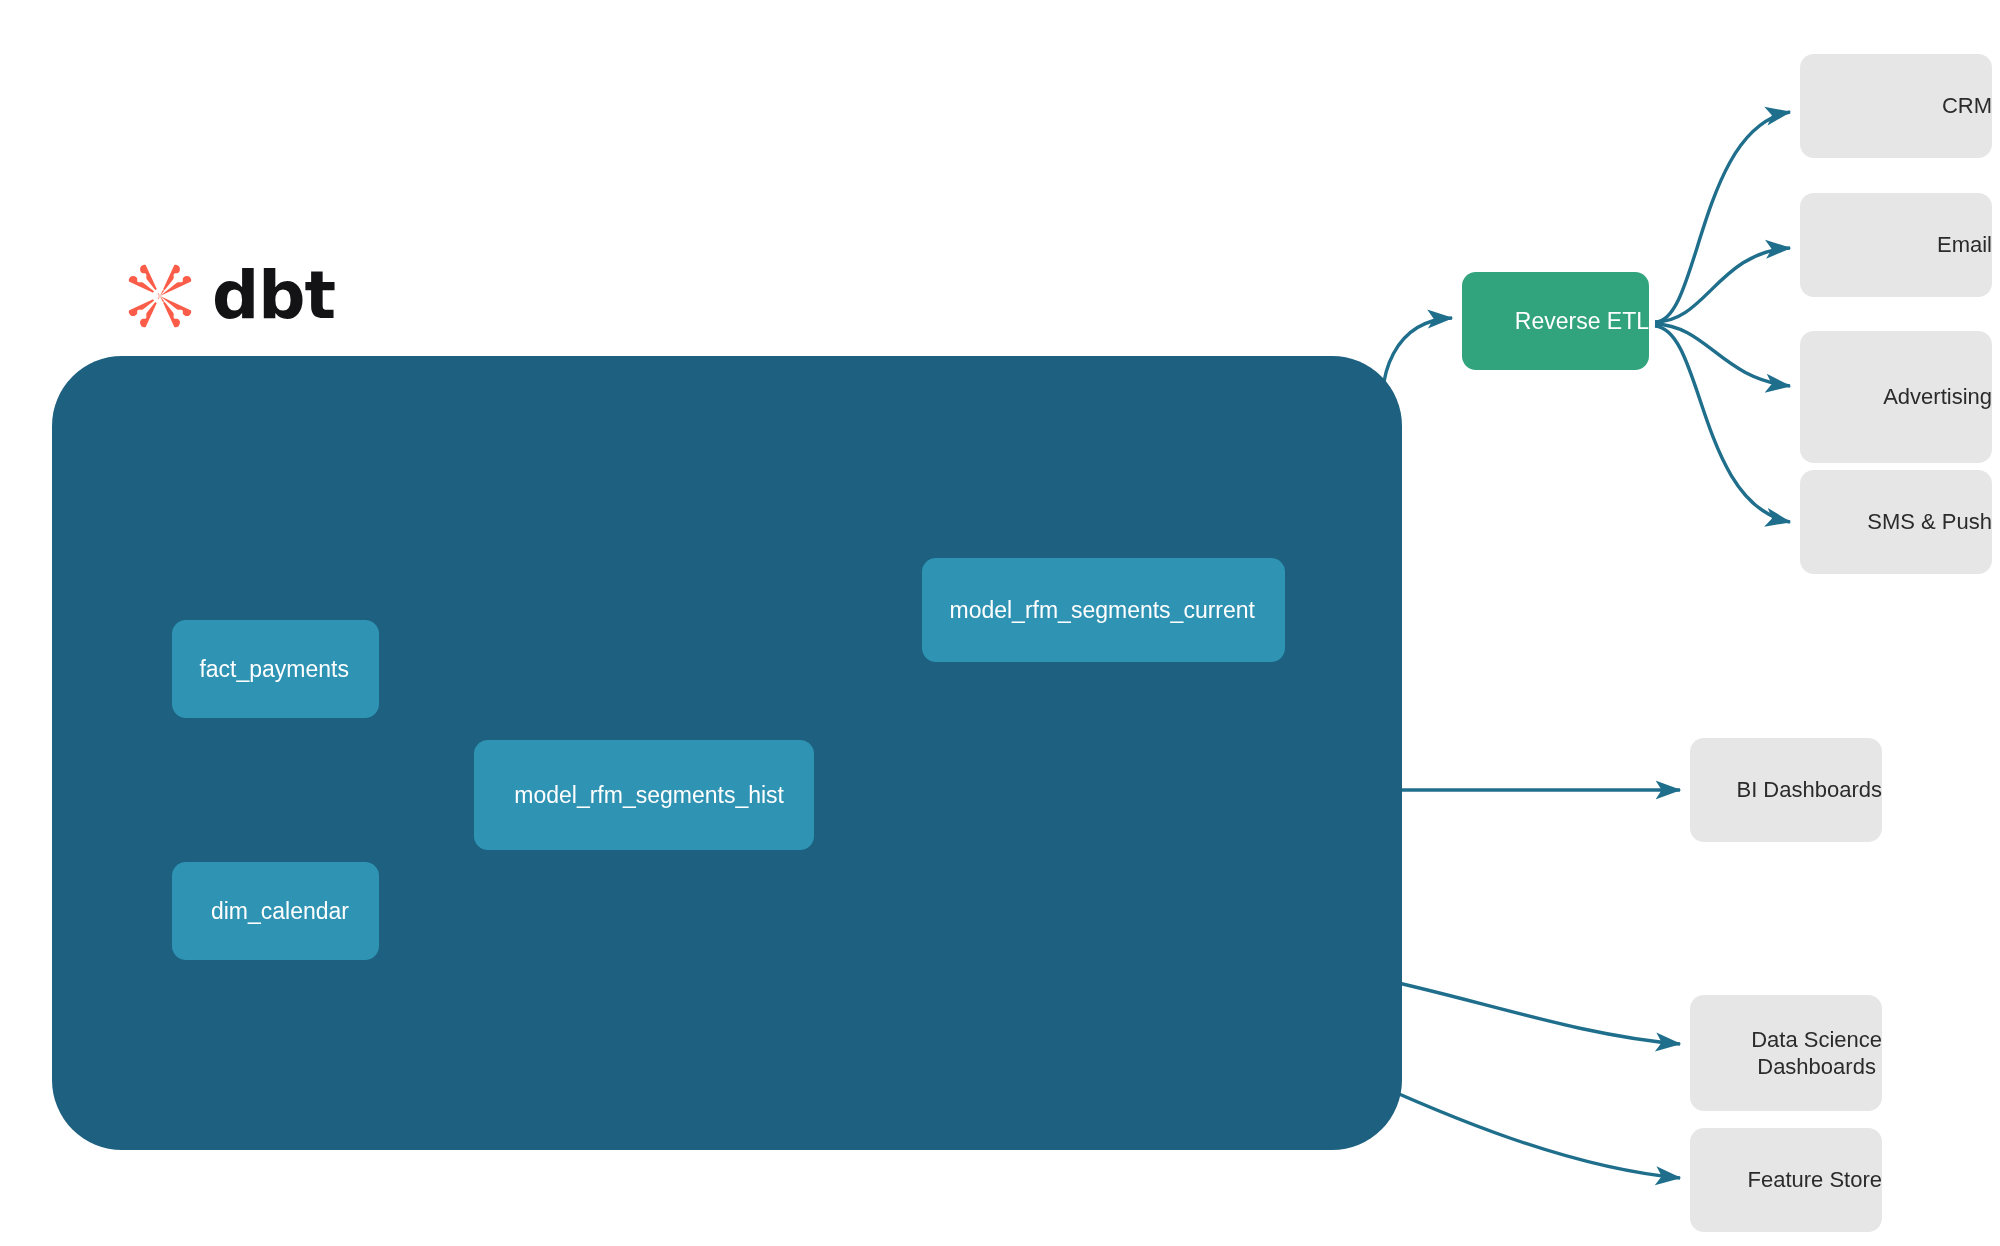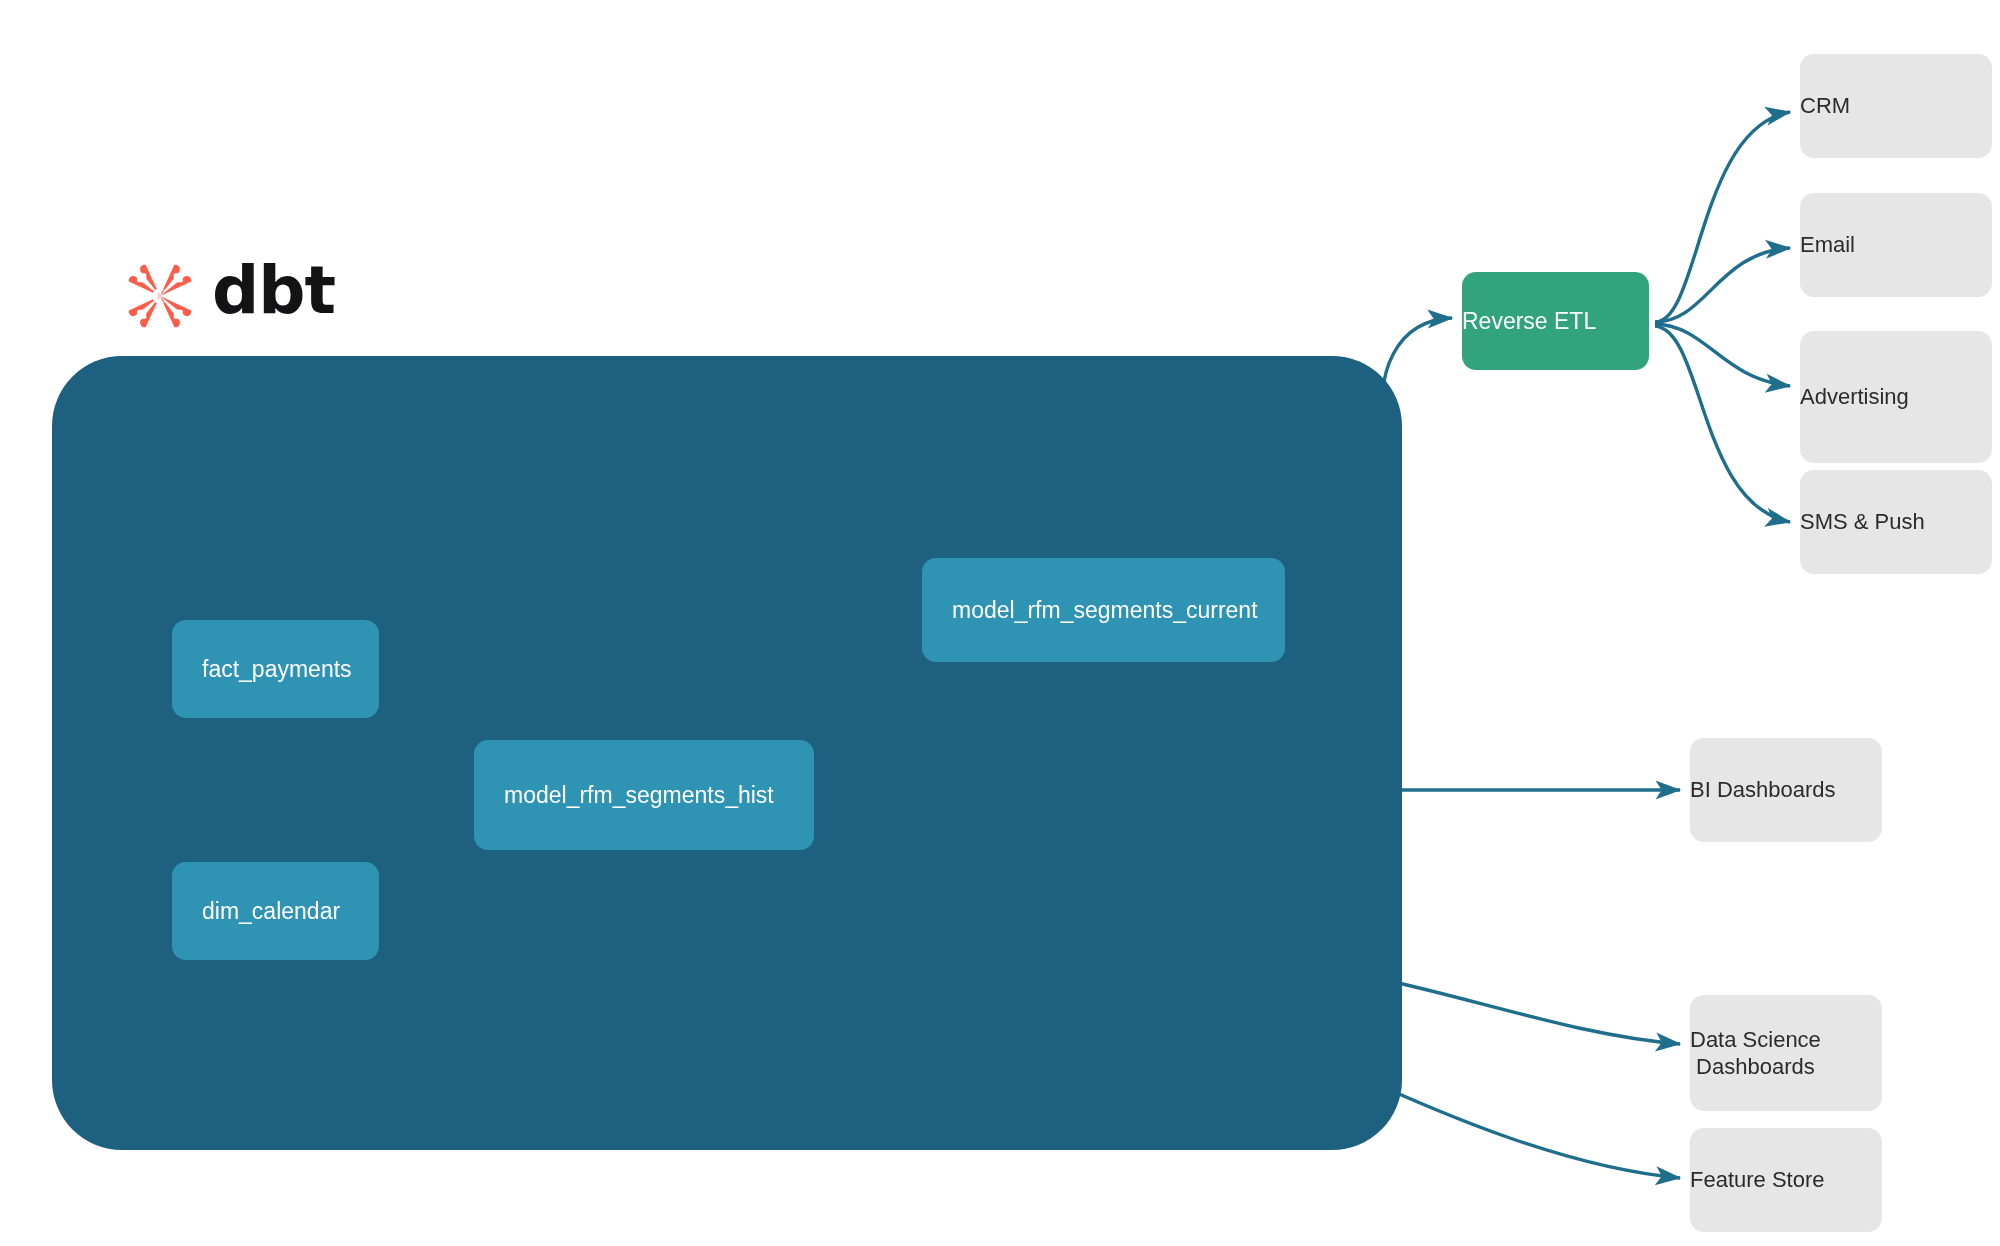--- a/index.html
+++ b/index.html
@@ -27,21 +27,21 @@
     height: 1246px;
     pointer-events: none;
   }
 
   
   .dbt-logo {
     position: absolute;
     left: 122px;
     top: 258px;
     display: flex;
-    align-items: flex-start;
+    align-items: center;
     gap: 14px;
   }
   .dbt-mark { width: 76px; height: 76px; display: block; }
   .dbt-word {
     font-family: "DejaVu Sans", sans-serif;
     font-weight: bold;
     font-size: 66px;
     color: #131316;
     letter-spacing: -1px;
     line-height: 1;
@@ -56,21 +56,21 @@
     height: 794px;
     background: #1d6080;
     border-radius: 70px;
   }
 
   
   .node {
     position: absolute;
     display: flex;
     align-items: center;
-    justify-content: flex-start;
+    justify-content: flex-end;
     text-align: center;
     box-sizing: border-box;
   }
   .node-model {
     background: #2f93b3;
     border-radius: 14px;
     color: #ffffff;
     font-size: 23px;
     padding: 0 30px;
   }

